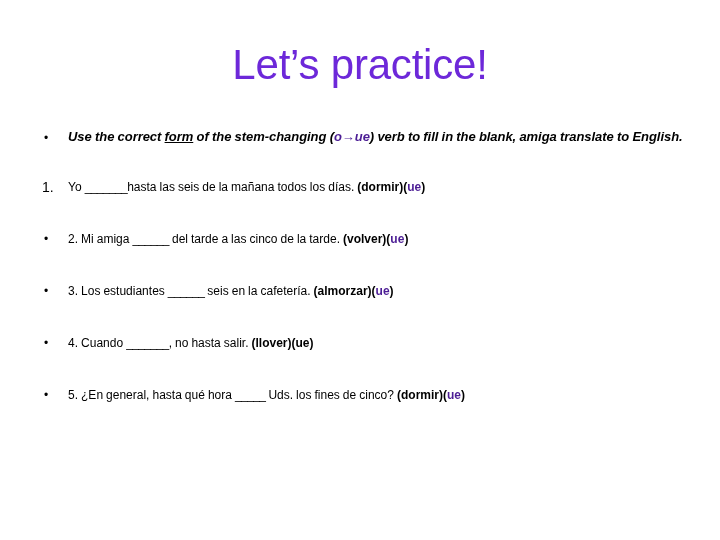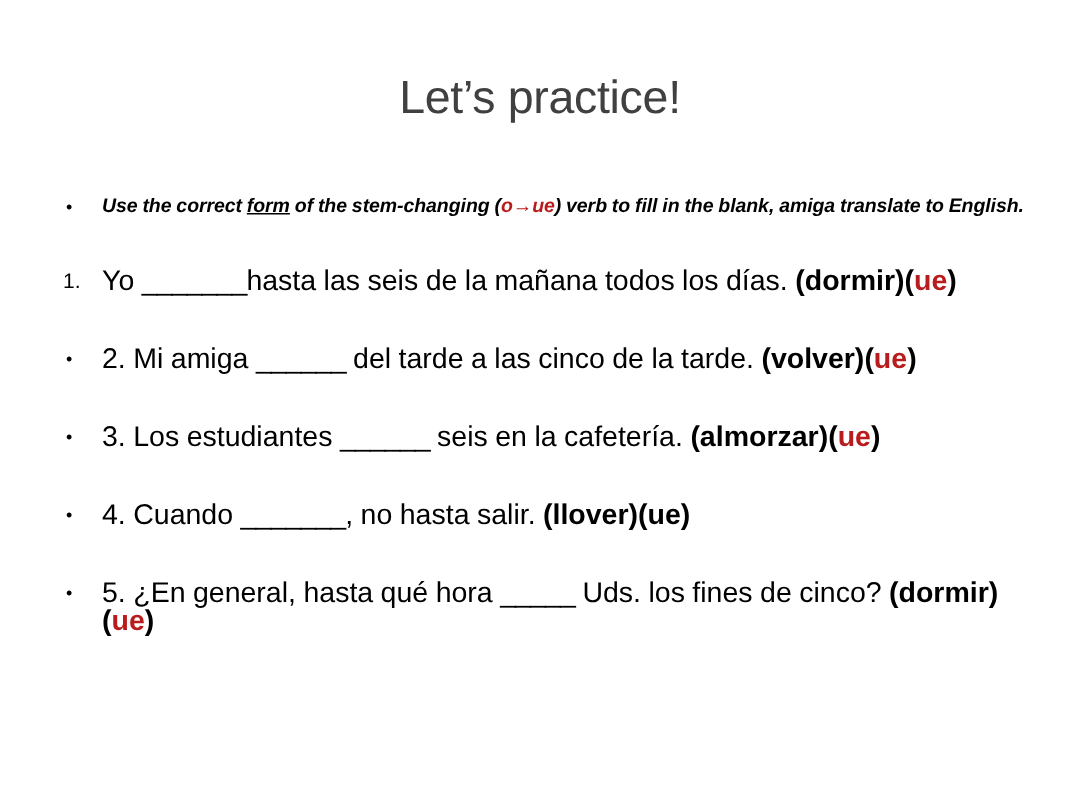--- a/index.html
+++ b/index.html
@@ -23,25 +23,25 @@
     background: #ffffff;
   }
 
   
   .slide-title {
     position: absolute;
     left: 0;
     top: 46px;
     width: 720px;
     text-align: center;
-    font-size: 31px;
+    font-size: 42px;
     line-height: 38px;
     font-weight: 400;
     letter-spacing: -0.2px;
-    color: #404040;
+    color: #6d28d9;
     white-space: nowrap;
   }
 
   
   .body-list {
     position: absolute;
     left: 36px;
     top: 128px;
     width: 660px;
   }
@@ -69,42 +69,42 @@
     font-weight: 400;
     padding-left: 6px;
   }
   .marker.bullet {
     font-size: 12px;
     line-height: 19px;
   }
 
   .item-text {
     flex: 1 1 auto;
-    font-size: 19px;
+    font-size: 12px;
     line-height: 19px;
     color: #000000;
     word-spacing: -0.3px;
   }
 
   
   .instruction .item-text {
     font-weight: 700;
     font-style: italic;
     font-size: 13px;
     line-height: 18px;
     letter-spacing: -0.05px;
   }
   .instruction .marker { padding-top: 1px; }
 
   
   .gap-a  { height: 30px; }
   .gap-b  { height: 33px; }
 
   .u { text-decoration: underline; }
-  .purple { color: #b91c1c; }
+  .purple { color: #4c1d95; }
   .bold { font-weight: 700; }
   .blank { letter-spacing: -0.6px; }
   .nbsp-pad { letter-spacing: 0; }
 </style>
 </head>
 <body>
 
 <div class="slide">
 
   <div class="slide-title">Let’s practice!</div>

